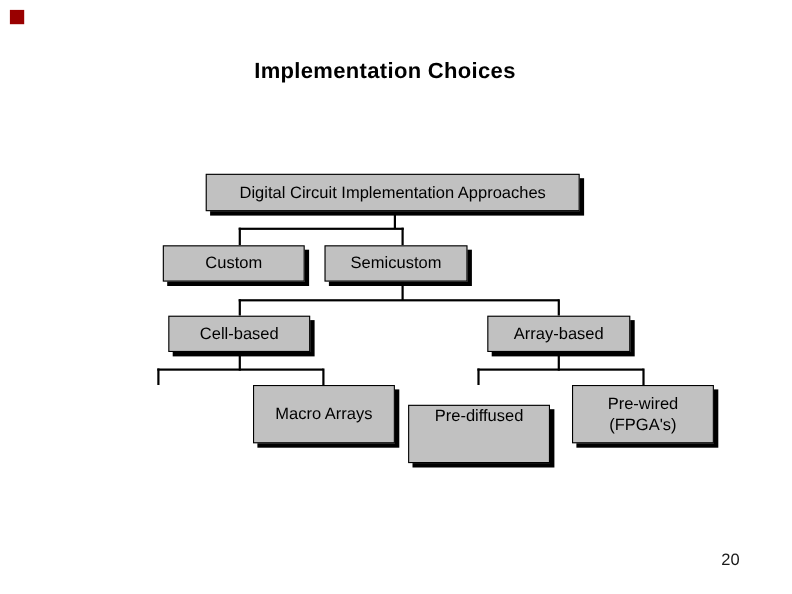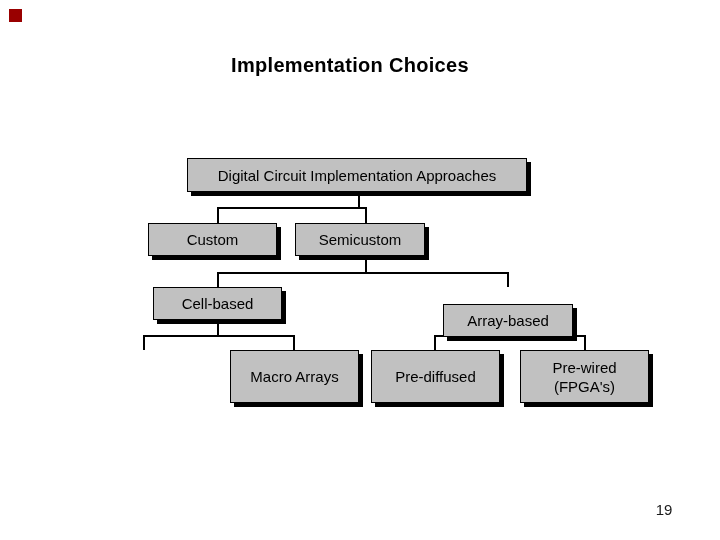--- a/index.html
+++ b/index.html
@@ -55,24 +55,24 @@
     background: #000000;
   }
   .line.h { height: 1.5px; }
   .line.v { width: 1.5px; }
 
   
   #node-root        { left: 187px; top: 158px; width: 340px; height: 34px; }
   #node-custom      { left: 148px; top: 223px; width: 129px; height: 33px; }
   #node-semicustom  { left: 295px; top: 223px; width: 130px; height: 33px; justify-content: center; }
   #node-cell-based  { left: 153px; top: 287px; width: 129px; height: 33px; }
-  #node-array-based { left: 443px; top: 304px; width: 130px; height: 33px; }
+  #node-array-based { left: 443px; top: 287px; width: 130px; height: 33px; }
   #node-standard    { left:  80px; top: 350px; width: 129px; height: 53px; }
   #node-macro       { left: 230px; top: 350px; width: 129px; height: 53px; }
-  #node-prediffused { left: 371px; top: 350px; width: 129px; height: 53px; }
+  #node-prediffused { left: 371px; top: 368px; width: 129px; height: 53px; justify-content: space-between; }
   #node-prewired    { left: 520px; top: 350px; width: 129px; height: 53px; }
 
   
   #l1  { left: 358px; top: 192px; height: 16px; }
   #l2  { left: 217px; top: 207px; width: 150px; }
   #l3  { left: 217px; top: 207px; height: 16px; }
   #l4  { left: 365px; top: 207px; height: 16px; }
   #l5  { left: 365px; top: 256px; height: 17px; }
   #l6  { left: 217px; top: 272px; width: 291px; }
   #l7  { left: 217px; top: 272px; height: 15px; }
@@ -149,15 +149,15 @@
 
   <div class="node" id="node-prediffused">
     <span>Pre-diffused</span>
   </div>
 
   <div class="node" id="node-prewired">
     <span>Pre-wired</span>
     <span>(FPGA's)</span>
   </div>
 
-  <div class="page-number">19</div>
+  <div class="page-number">20</div>
 
 </div>
 
 </body></html>

